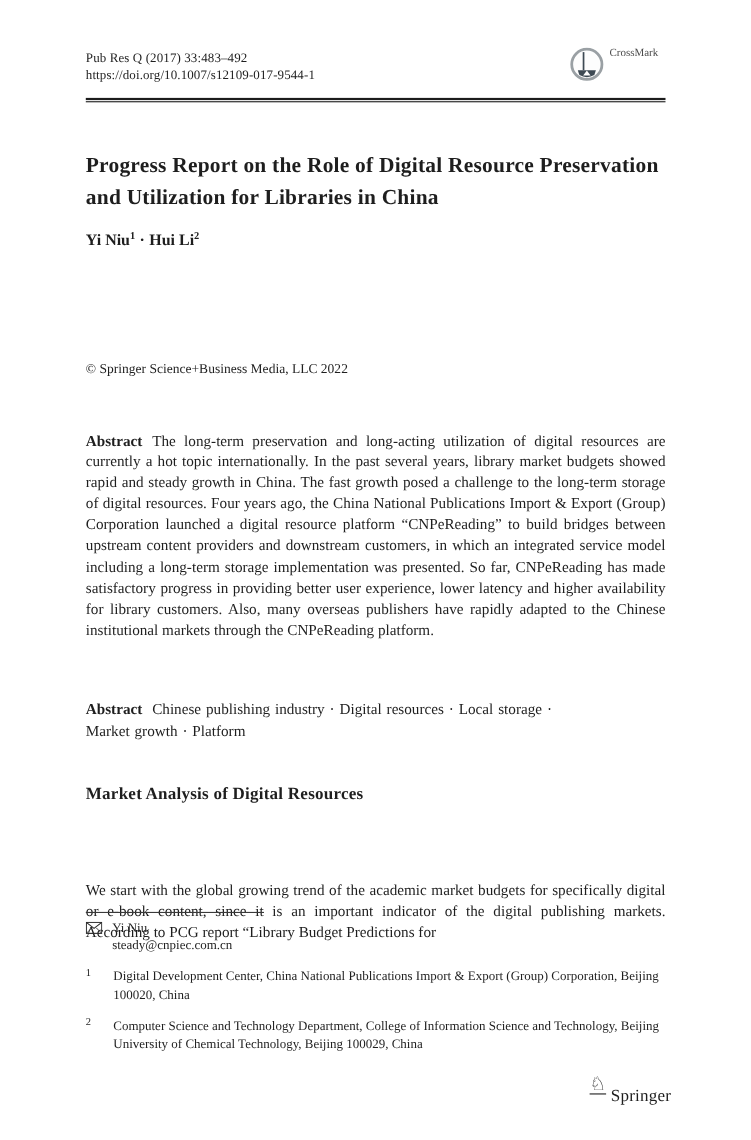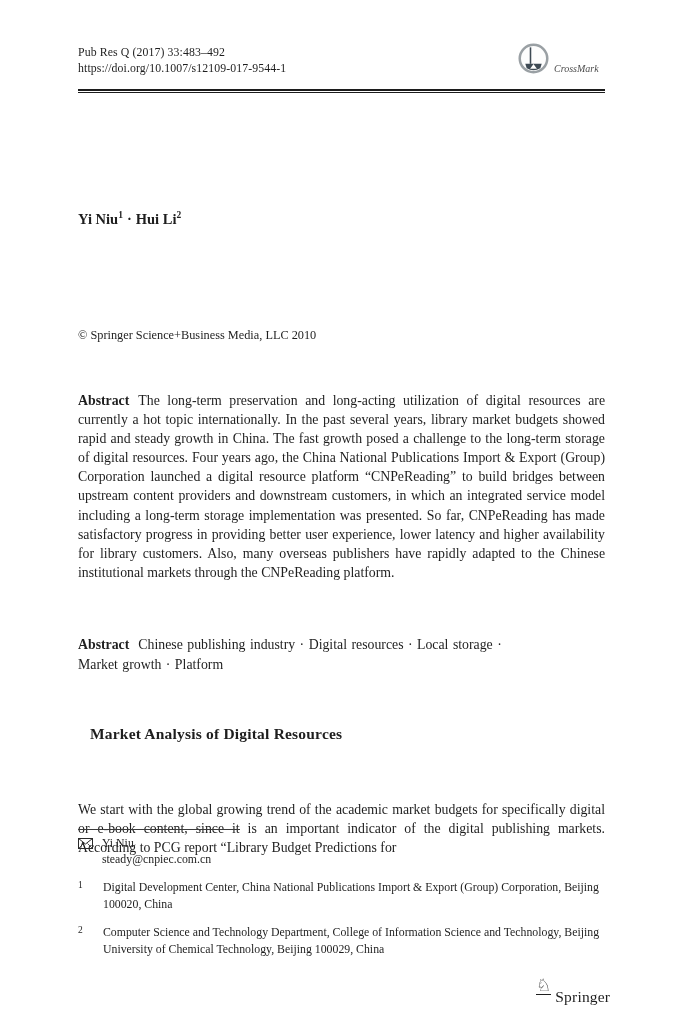--- a/index.html
+++ b/index.html
@@ -11,21 +11,21 @@
     color:#1e1e1e;
     overflow:hidden;
   }
   
   .journal-header{
     position:absolute;left:78px;top:44px;
     font-size:11.8px;line-height:16px;letter-spacing:.1px;
   }
   .crossmark{
     position:absolute;left:518px;top:43px;
-    display:flex;align-items:flex-end;gap:5px;font-style:italic;
+    display:flex;align-items:flex-start;gap:5px;
   }
   .crossmark-label{
     font-family:"Liberation Serif", serif;
     font-size:10px;color:#4c4c4c;
   }
   .header-rule{
     position:absolute;left:78px;top:89px;width:527px;height:1px;
     border-top:2px solid #1c1c1c;border-bottom:1px solid #1c1c1c;
   }
   
@@ -113,38 +113,39 @@
         <path d="M7.5 21.5 L24.5 21.5 L23 26 Q16 30 9 26 Z" fill="#3e4a54"></path>
         <polygon points="12.5,26.5 16,21.8 19.5,26.5" fill="#ffffff"></polygon>
         <rect x="12.1" y="4.5" width="1.6" height="17" fill="#3e4a54"></rect>
       </svg>
     </span>
     <span class="crossmark-label">CrossMark</span>
   </div>
 
   <div class="header-rule"></div>
 
+  <h1 class="article-title" style="margin:0">Progress Report on the Role of Digital Resource Preservation and Utilization for Libraries in China</h1>
 
   <div class="authors-line">
     <span>Yi Niu</span><sup>1</sup><span class="author-sep">·</span><span>Hui Li</span><sup>2</sup>
   </div>
 
   <div class="pubinfo">
-    <div>© Springer Science+Business Media, LLC 2010</div>
+    <div>© Springer Science+Business Media, LLC 2022</div>
   </div>
 
   <div class="abstract">
     <span class="inline-label">Abstract</span><span>The long-term preservation and long-acting utilization of digital resources are currently a hot topic internationally. In the past several years, library market budgets showed rapid and steady growth in China. The fast growth posed a challenge to the long-term storage of digital resources. Four years ago, the China National Publications Import &amp; Export (Group) Corporation launched a digital resource platform “CNPeReading” to build bridges between upstream content providers and downstream customers, in which an integrated service model including a long-term storage implementation was presented. So far, CNPeReading has made satisfactory progress in providing better user experience, lower latency and higher availability for library customers. Also, many overseas publishers have rapidly adapted to the Chinese institutional markets through the CNPeReading platform.</span>
   </div>
 
   <div class="keywords">
     <span class="inline-label">Abstract</span><span>Chinese publishing industry · Digital resources · Local storage · Market growth · Platform</span>
   </div>
 
-  <h2 class="section-heading" style="margin:12px">Market Analysis of Digital Resources</h2>
+  <h2 class="section-heading" style="margin:0">Market Analysis of Digital Resources</h2>
   <div class="body-paragraph">We start with the global growing trend of the academic market budgets for specifically digital or e-book content, since it is an important indicator of the digital publishing markets. According to PCG report “Library Budget Predictions for</div>
 
   <div class="fn-rule"></div>
   <div class="footnotes">
     <div class="corr-row">
       <span>
         <svg width="15" height="11" viewBox="0 0 15 11" style="margin-top:2px">
           <rect x="0.5" y="0.5" width="14" height="10" fill="none" stroke="#2a2a2a" stroke-width="1"></rect>
           <path d="M0.5 0.5 L7.5 6 L14.5 0.5" fill="none" stroke="#2a2a2a" stroke-width="1"></path>
           <path d="M0.5 10.5 L5.5 5.5 M14.5 10.5 L9.5 5.5" fill="none" stroke="#2a2a2a" stroke-width="0.8"></path>

